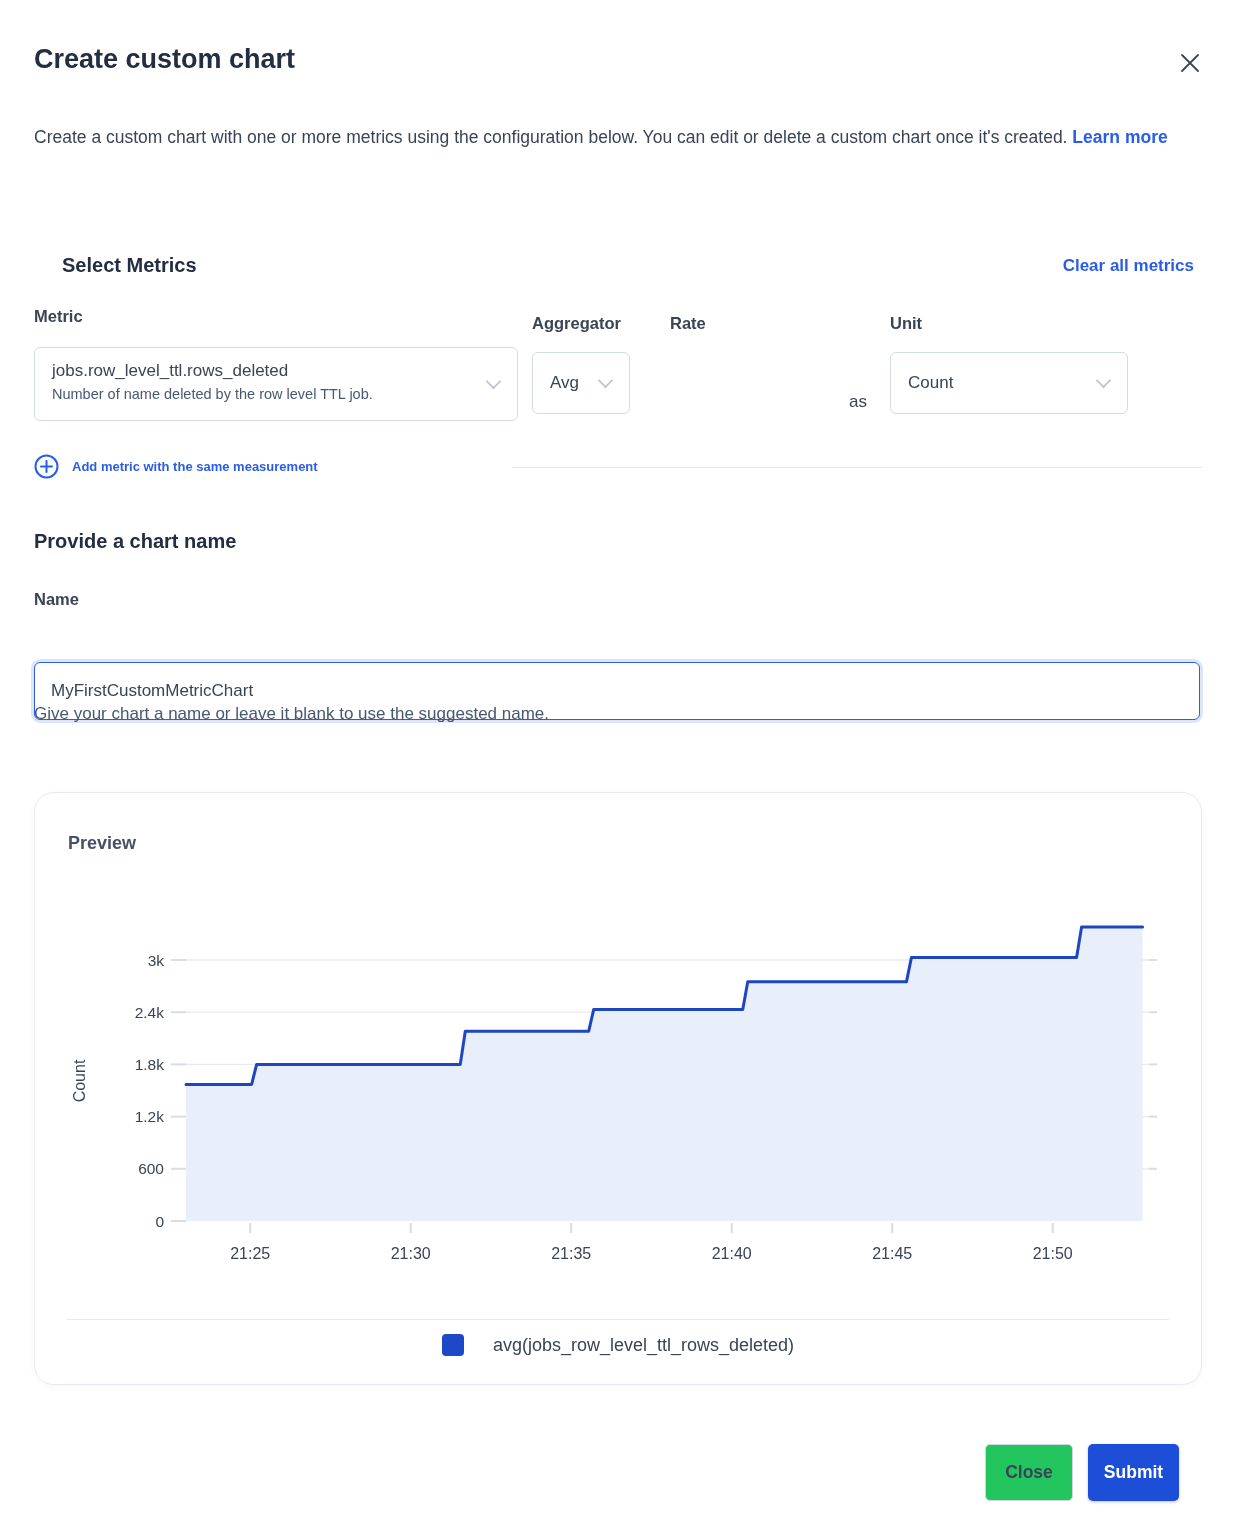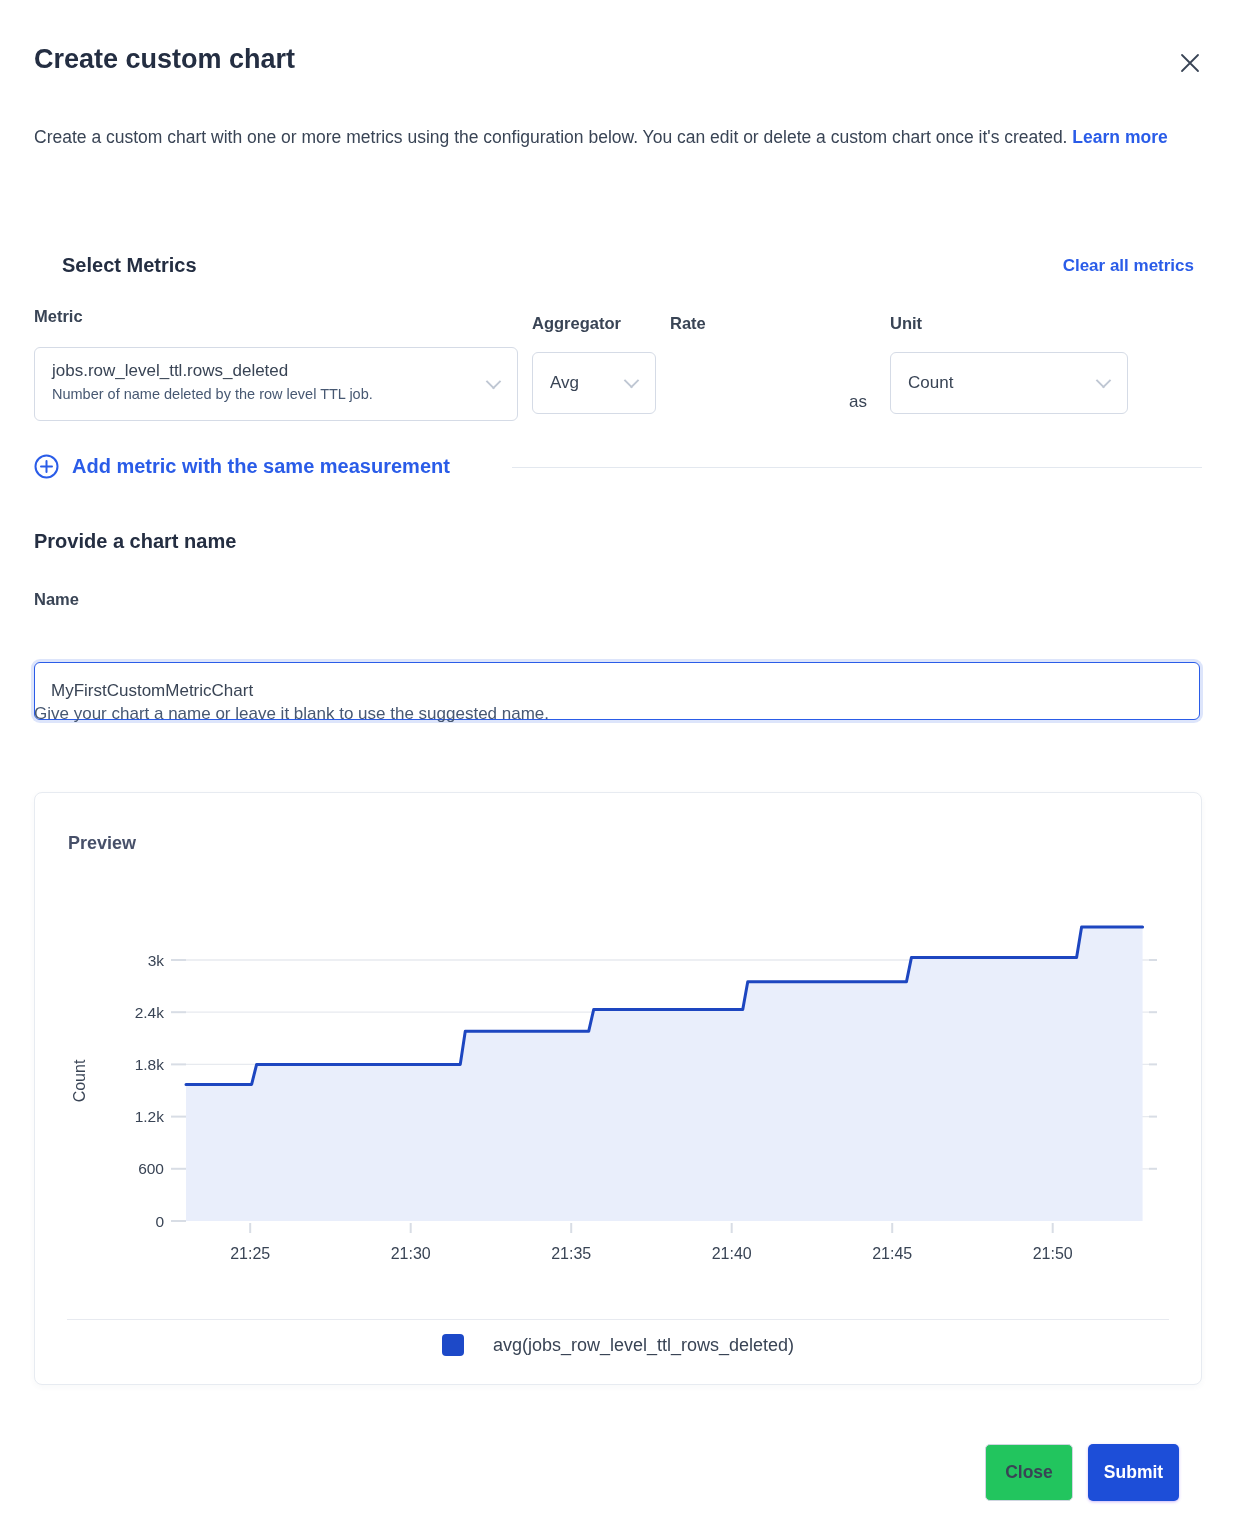--- a/index.html
+++ b/index.html
@@ -20,37 +20,37 @@
 
   .select { position:absolute; background:#fff; border:1px solid #d5dbe6; border-radius:6px; cursor:pointer; }
   .select .chev { position:absolute; right:18px; top:50%; width:11px; height:11px;
     border-right:2.2px solid #bfc7d3; border-bottom:2.2px solid #bfc7d3;
     transform:translateY(-72%) rotate(45deg); }
   .sel-metric { left:34px; top:347px; width:484px; height:74px; padding:13px 44px 10px 17px; }
   .sel-metric .main { font-size:17px; color:#394455; }
   .sel-metric .sub { font-size:14.5px; color:#475872; margin-top:5px; }
   .sel-sm { height:62px; top:352px; }
   .sel-sm .val { position:absolute; left:17px; top:50%; transform:translateY(-50%); font-size:17px; color:#394455; }
-  .sel-agg { left:532px; width:124px; }
+  .sel-agg { left:532px; width:98px; }
   .sel-rate { left:670px; width:160px; background:#f1f3f8; border-color:#dde2ea; }
   .sel-rate .val { color:#9aa5b5; }
   .sel-unit { left:890px; width:238px; }
   .as-label { position:absolute; left:849px; top:392px; font-size:17px; color:#394455; }
 
   .add-metric { position:absolute; left:34px; top:454px; display:flex; align-items:center; gap:13px;
-    font-size:20px; font-weight:600; color:#2a5ce8; cursor:pointer; background:none; border:none; }
+    font-size:13px; font-weight:600; color:#2a5ce8; cursor:pointer; background:none; border:none; }
   .metric-divider { position:absolute; left:512px; right:34px; top:467px; height:1px; background:#e3e8ef; }
 
   .name-input { position:absolute; left:34px; top:630px; width:1166px; height:58px; border:1.5px solid #2a5ce8;
     border-radius:6px; padding:0 16px; font-size:17px; color:#394455; outline:none;
     box-shadow:0 0 0 3px rgba(42,92,232,0.16); font-family:inherit;margin-top:32px; }
   .helper { position:absolute; left:34px; top:704px; font-size:17px; color:#475872; }
 
   .preview-card { position:absolute; left:34px; top:792px; width:1168px; height:593px;
-    border:1px solid #e7ebf1; border-radius:8px; background:#fff; box-shadow:0 2px 6px rgba(60,70,90,0.04); }
+    border:1px solid #e7ebf1; border-radius:20px; background:#fff; box-shadow:0 2px 6px rgba(60,70,90,0.04); }
   .preview-heading { position:absolute; left:33px; top:40px; font-size:18px; font-weight:700; color:#475069; }
   .chart-wrap { position:absolute; left:0; top:88px; width:1168px; height:392px; }
   .legend-divider { position:absolute; left:32px; right:32px; top:526px; height:1px; background:#e7eaf0; }
   .legend { position:absolute; left:0; top:541px; width:100%; display:flex; justify-content:center; align-items:center; gap:29px; }
   .legend-swatch { width:22px; height:22px; border-radius:4px; background:#1d49c8; }
   .legend-label { font-size:18px; color:#394455; }
 
   .footer-btn { position:absolute; top:1444px; height:57px; border-radius:5px; font-size:17.5px; font-weight:600;
     font-family:inherit; cursor:pointer; }
   .btn-close { left:985px; width:88px; background:#22c55e; border:1px solid #cfd6e0; color:#394455; }

